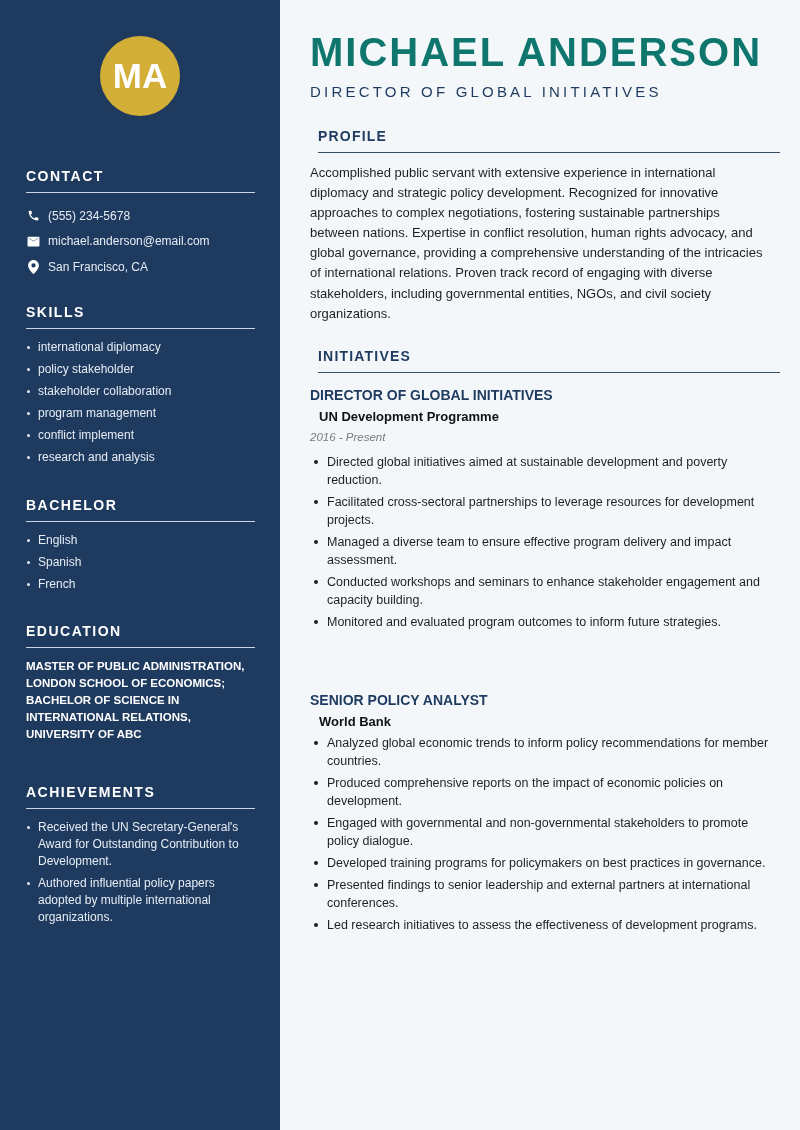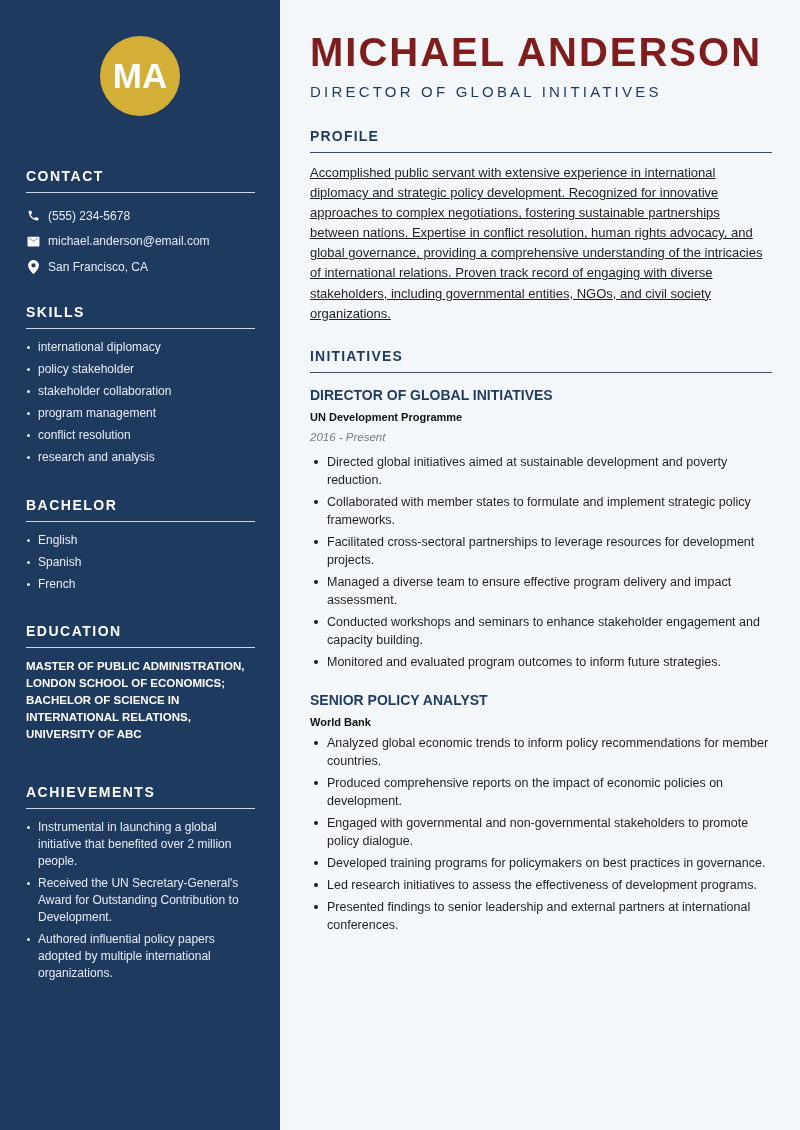--- a/index.html
+++ b/index.html
@@ -68,46 +68,46 @@
       line-height: 17px;
       color: #ffffff;
       text-transform: uppercase;
     }
     .main {
       position: absolute; left: 310px; top: 0; width: 462px;
     }
     .name {
       position: absolute; top: 30px; left: 0;
       font-weight: bold; font-size: 40px; letter-spacing: 2px;
-      color: #7f1d1d; white-space: nowrap;
+      color: #0f766e; white-space: nowrap;
     }
     .role {
       position: absolute; top: 83px; left: 0;
       font-size: 15px; letter-spacing: 3.2px;
       color: #1e3a5f; white-space: nowrap;
     }
     .main-section-title {
-      position: absolute; left: 0; width: 462px;
+      position: absolute; left: 8px; width: 462px;
       font-weight: bold; font-size: 14px; letter-spacing: 1.2px;
       color: #1e3a5f;
       padding-bottom: 8px;
       border-bottom: 1.5px solid #3b4d66;
     }
     .profile-text {
       position: absolute; left: 0; top: 163px; width: 462px;
-      font-size: 13px; line-height: 20.1px; color: #1f1f1f; text-decoration: underline;
+      font-size: 13px; line-height: 20.1px; color: #1f1f1f;
     }
     .job { position: absolute; left: 0; width: 462px; }
     .job-title {
       font-weight: bold; font-size: 14px; color: #1e3a5f;
       line-height: 20px; margin-bottom: 3px;
     }
     .job-company {
-      font-weight: bold; font-size: 11px; color: #111;
-      line-height: 18px; margin-bottom: 3px;
+      font-weight: bold; font-size: 13px; color: #111;
+      line-height: 18px; margin-bottom: 3px; margin-left: 9px;
     }
     .job-dates {
       font-style: italic; font-size: 11.5px; color: #7a7a7a;
       line-height: 17px; margin-bottom: 7px;
     }
     .job-list { list-style: none; }
     .job-list li {
       position: relative;
       padding-left: 17px;
       font-size: 12.5px; line-height: 18px; color: #1f1f1f;
@@ -156,21 +156,21 @@
     </div>
   </section>
 
   <section class="side-section" style="top:304px;">
     <div class="side-title">SKILLS</div>
     <ul class="side-list">
       <li>international diplomacy</li>
       <li>policy stakeholder</li>
       <li>stakeholder collaboration</li>
       <li>program management</li>
-      <li>conflict resolution</li>
+      <li>conflict implement</li>
       <li>research and analysis</li>
     </ul>
   </section>
 
   <section class="side-section" style="top:497px;">
     <div class="side-title">BACHELOR</div>
     <ul class="side-list">
       <li>English</li>
       <li>Spanish</li>
       <li>French</li>
@@ -178,21 +178,20 @@
   </section>
 
   <section class="side-section" style="top:623px;">
     <div class="side-title">EDUCATION</div>
     <div class="edu-text">MASTER OF PUBLIC ADMINISTRATION, LONDON SCHOOL OF ECONOMICS; BACHELOR OF SCIENCE IN INTERNATIONAL RELATIONS, UNIVERSITY OF ABC</div>
   </section>
 
   <section class="side-section" style="top:784px;">
     <div class="side-title">ACHIEVEMENTS</div>
     <ul class="side-list">
-      <li>Instrumental in launching a global initiative that benefited over 2 million people.</li>
       <li>Received the UN Secretary-General's Award for Outstanding Contribution to Development.</li>
       <li>Authored influential policy papers adopted by multiple international organizations.</li>
     </ul>
   </section>
 </aside>
 
 <main class="main">
   <h1 class="name">MICHAEL ANDERSON</h1>
   <div class="role">DIRECTOR OF GLOBAL INITIATIVES</div>
 
@@ -200,33 +199,32 @@
   <p class="profile-text">Accomplished public servant with extensive experience in international diplomacy and strategic policy development. Recognized for innovative approaches to complex negotiations, fostering sustainable partnerships between nations. Expertise in conflict resolution, human rights advocacy, and global governance, providing a comprehensive understanding of the intricacies of international relations. Proven track record of engaging with diverse stakeholders, including governmental entities, NGOs, and civil society organizations.</p>
 
   <div class="main-section-title" style="top:348px;">INITIATIVES</div>
 
   <div class="job" style="top:385px;">
     <div class="job-title">DIRECTOR OF GLOBAL INITIATIVES</div>
     <div class="job-company">UN Development Programme</div>
     <div class="job-dates">2016 - Present</div>
     <ul class="job-list">
       <li>Directed global initiatives aimed at sustainable development and poverty reduction.</li>
-      <li>Collaborated with member states to formulate and implement strategic policy frameworks.</li>
       <li>Facilitated cross-sectoral partnerships to leverage resources for development projects.</li>
       <li>Managed a diverse team to ensure effective program delivery and impact assessment.</li>
       <li>Conducted workshops and seminars to enhance stakeholder engagement and capacity building.</li>
       <li>Monitored and evaluated program outcomes to inform future strategies.</li>
     </ul>
   </div>
 
   <div class="job" style="top:690px;">
     <div class="job-title">SENIOR POLICY ANALYST</div>
     <div class="job-company">World Bank</div>
     <ul class="job-list">
       <li>Analyzed global economic trends to inform policy recommendations for member countries.</li>
       <li>Produced comprehensive reports on the impact of economic policies on development.</li>
       <li>Engaged with governmental and non-governmental stakeholders to promote policy dialogue.</li>
       <li>Developed training programs for policymakers on best practices in governance.</li>
+      <li>Presented findings to senior leadership and external partners at international conferences.</li>
       <li>Led research initiatives to assess the effectiveness of development programs.</li>
-      <li>Presented findings to senior leadership and external partners at international conferences.</li>
     </ul>
   </div>
 </main>
 
 </body></html>

